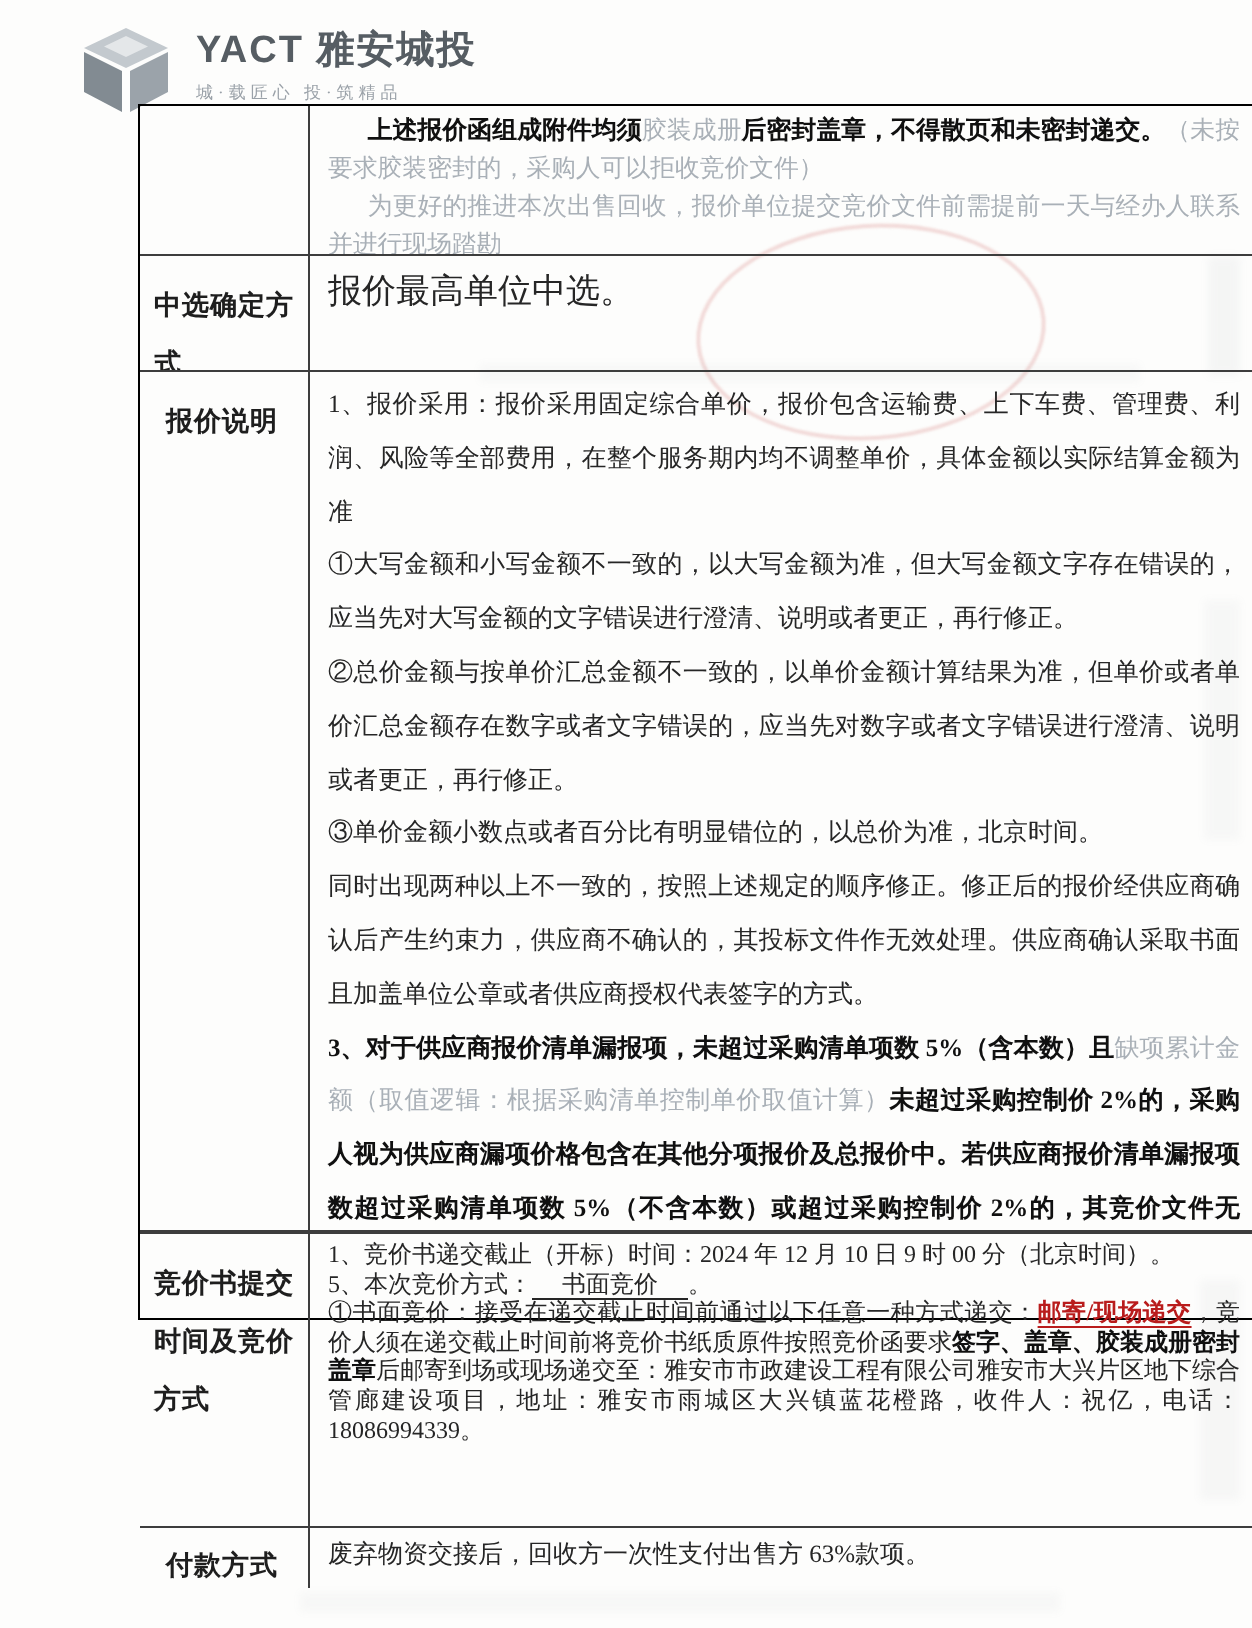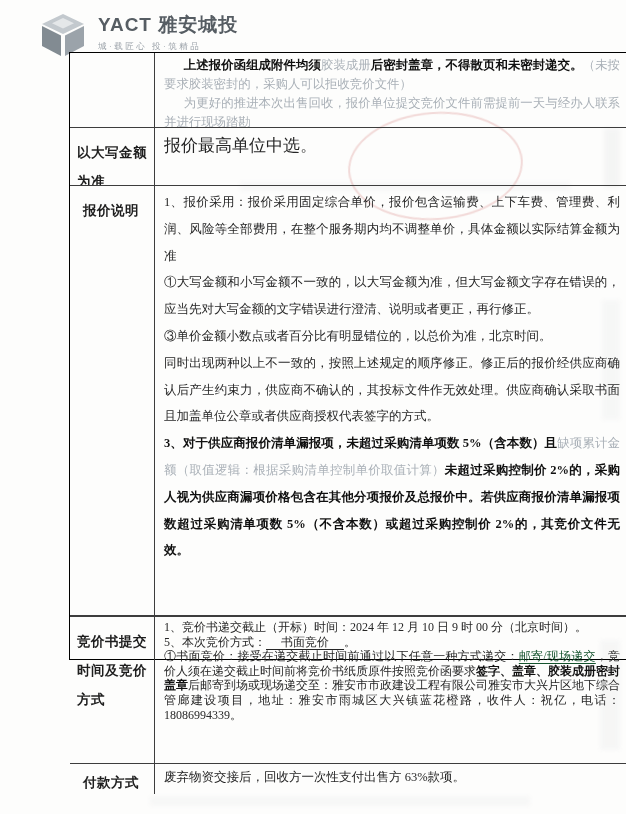--- a/index.html
+++ b/index.html
@@ -47,21 +47,21 @@
   .label-cell.centered { text-align:center; padding-left:2px; padding-right:4px; }
   .content-cell { flex:1 1 auto; padding:3px 6px 0 9px; overflow:hidden; }
   .para { text-align:justify; }
   .para.indent { text-indent:1.6em; }
   .para.note  { text-indent:2.1em; }
 
   
   .run.b  { font-weight:bold; color:#101010; }
   .run.g  { color:#a9b0b7; }
   .run.u  { text-decoration:underline; text-underline-offset:3px; }
-  .run.bu { font-weight:normal; color:#14532d; text-decoration:underline; text-underline-offset:3px; }
+  .run.bu { font-weight:bold; color:#b91c1c; text-decoration:underline; text-underline-offset:3px; }
 </style>
 </head>
 <body>
 
 <div class="page">
 
   <header class="logo">
     <svg class="logo-cube" viewBox="0 0 50 46">
       <polygon points="25,2 46,12 25,22 4,12" fill="#c3c9ce"></polygon>
       <polygon points="4,14 23,23.5 23,44 4,34" fill="#828b92"></polygon>
@@ -87,30 +87,31 @@
 
   <div class="info-table">
       <div class="row" style="height: 75px;">
         <div class="label-cell"></div>
         <div class="content-cell" style="line-height: 19px; font-size: 12.4px;">
           <div class="para indent"><span class="run b">上述报价函组成附件均须</span><span class="run g">胶装成册</span><span class="run b">后密封盖章，不得散页和未密封递交。</span><span class="run g">（未按要求胶装密封的，采购人可以拒收竞价文件）</span></div>
           <div class="para indent"><span class="run g">为更好的推进本次出售回收，报价单位提交竞价文件前需提前一天与经办人联系并进行现场踏勘</span></div>
         </div>
       </div>
       <div class="row" style="height: 58px;">
-        <div class="label-cell">以大写金额为准</div>
+        <div class="label-cell">中选确定方式</div>
         <div class="content-cell" style="line-height: 20px; font-size: 17px; padding-top: 8px;">
           <div class="para"><span class="run">报价最高单位中选。</span></div>
         </div>
       </div>
       <div class="row thick" style="height: 431px;">
         <div class="label-cell centered">报价说明</div>
         <div class="content-cell" style="line-height: 26.8px; font-size: 12.5px;">
           <div class="para"><span class="run">1、报价采用：报价采用固定综合单价，报价包含运输费、上下车费、管理费、利润、风险等全部费用，在整个服务期内均不调整单价，具体金额以实际结算金额为准</span></div>
           <div class="para"><span class="run">①大写金额和小写金额不一致的，以大写金额为准，但大写金额文字存在错误的，应当先对大写金额的文字错误进行澄清、说明或者更正，再行修正。</span></div>
+          <div class="para"><span class="run">②总价金额与按单价汇总金额不一致的，以单价金额计算结果为准，但单价或者单价汇总金额存在数字或者文字错误的，应当先对数字或者文字错误进行澄清、说明或者更正，再行修正。</span></div>
           <div class="para"><span class="run">③单价金额小数点或者百分比有明显错位的，以总价为准，北京时间。</span></div>
           <div class="para"><span class="run">同时出现两种以上不一致的，按照上述规定的顺序修正。修正后的报价经供应商确认后产生约束力，供应商不确认的，其投标文件作无效处理。供应商确认采取书面且加盖单位公章或者供应商授权代表签字的方式。</span></div>
           <div class="para"><span class="run b">3、对于供应商报价清单漏报项，未超过采购清单项数 5%（含本数）且</span><span class="run g">缺项累计金额（取值逻辑：根据采购清单控制单价取值计算）</span><span class="run b">未超过采购控制价 2%的，采购人视为供应商漏项价格包含在其他分项报价及总报价中。若供应商报价清单漏报项数超过采购清单项数 5%（不含本数）或超过采购控制价 2%的，其竞价文件无效。</span></div>
         </div>
       </div>
       <div class="row" style="height: 147px;">
         <div class="label-cell">竞价书提交时间及竞价方式</div>
         <div class="content-cell" style="line-height: 14.6px; font-size: 12px;">
           <div class="para"><span class="run">1、竞价书递交截止（开标）时间：2024 年 12 月 10 日 9 时 00 分（北京时间）。</span></div>
           <div class="para"><span class="run">5、本次竞价方式：</span><span class="run u">　 书面竞价 　</span><span class="run">。</span></div>

